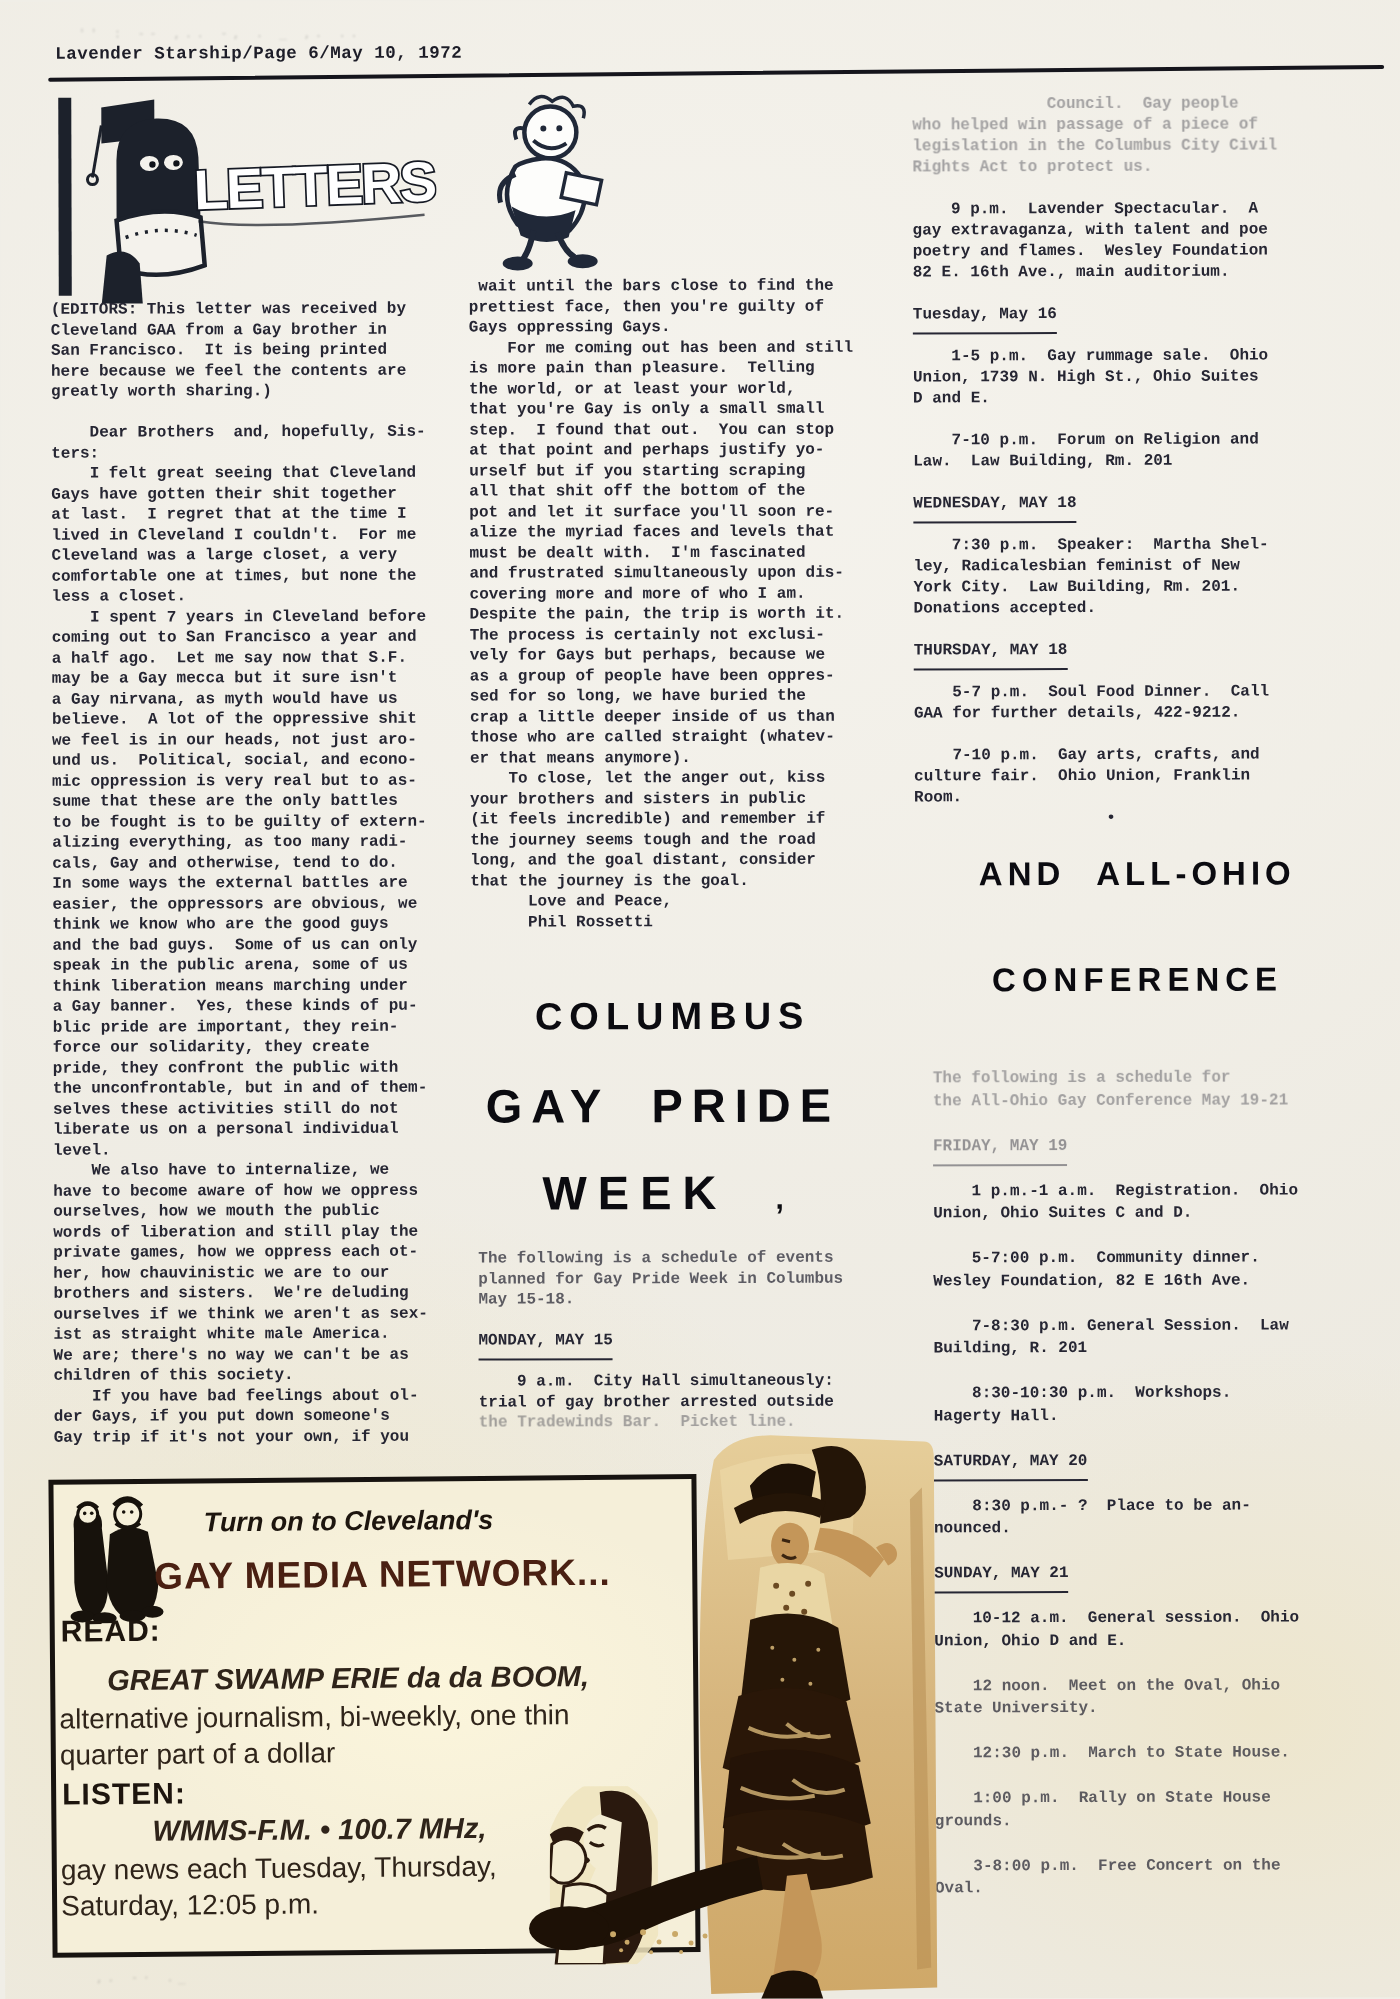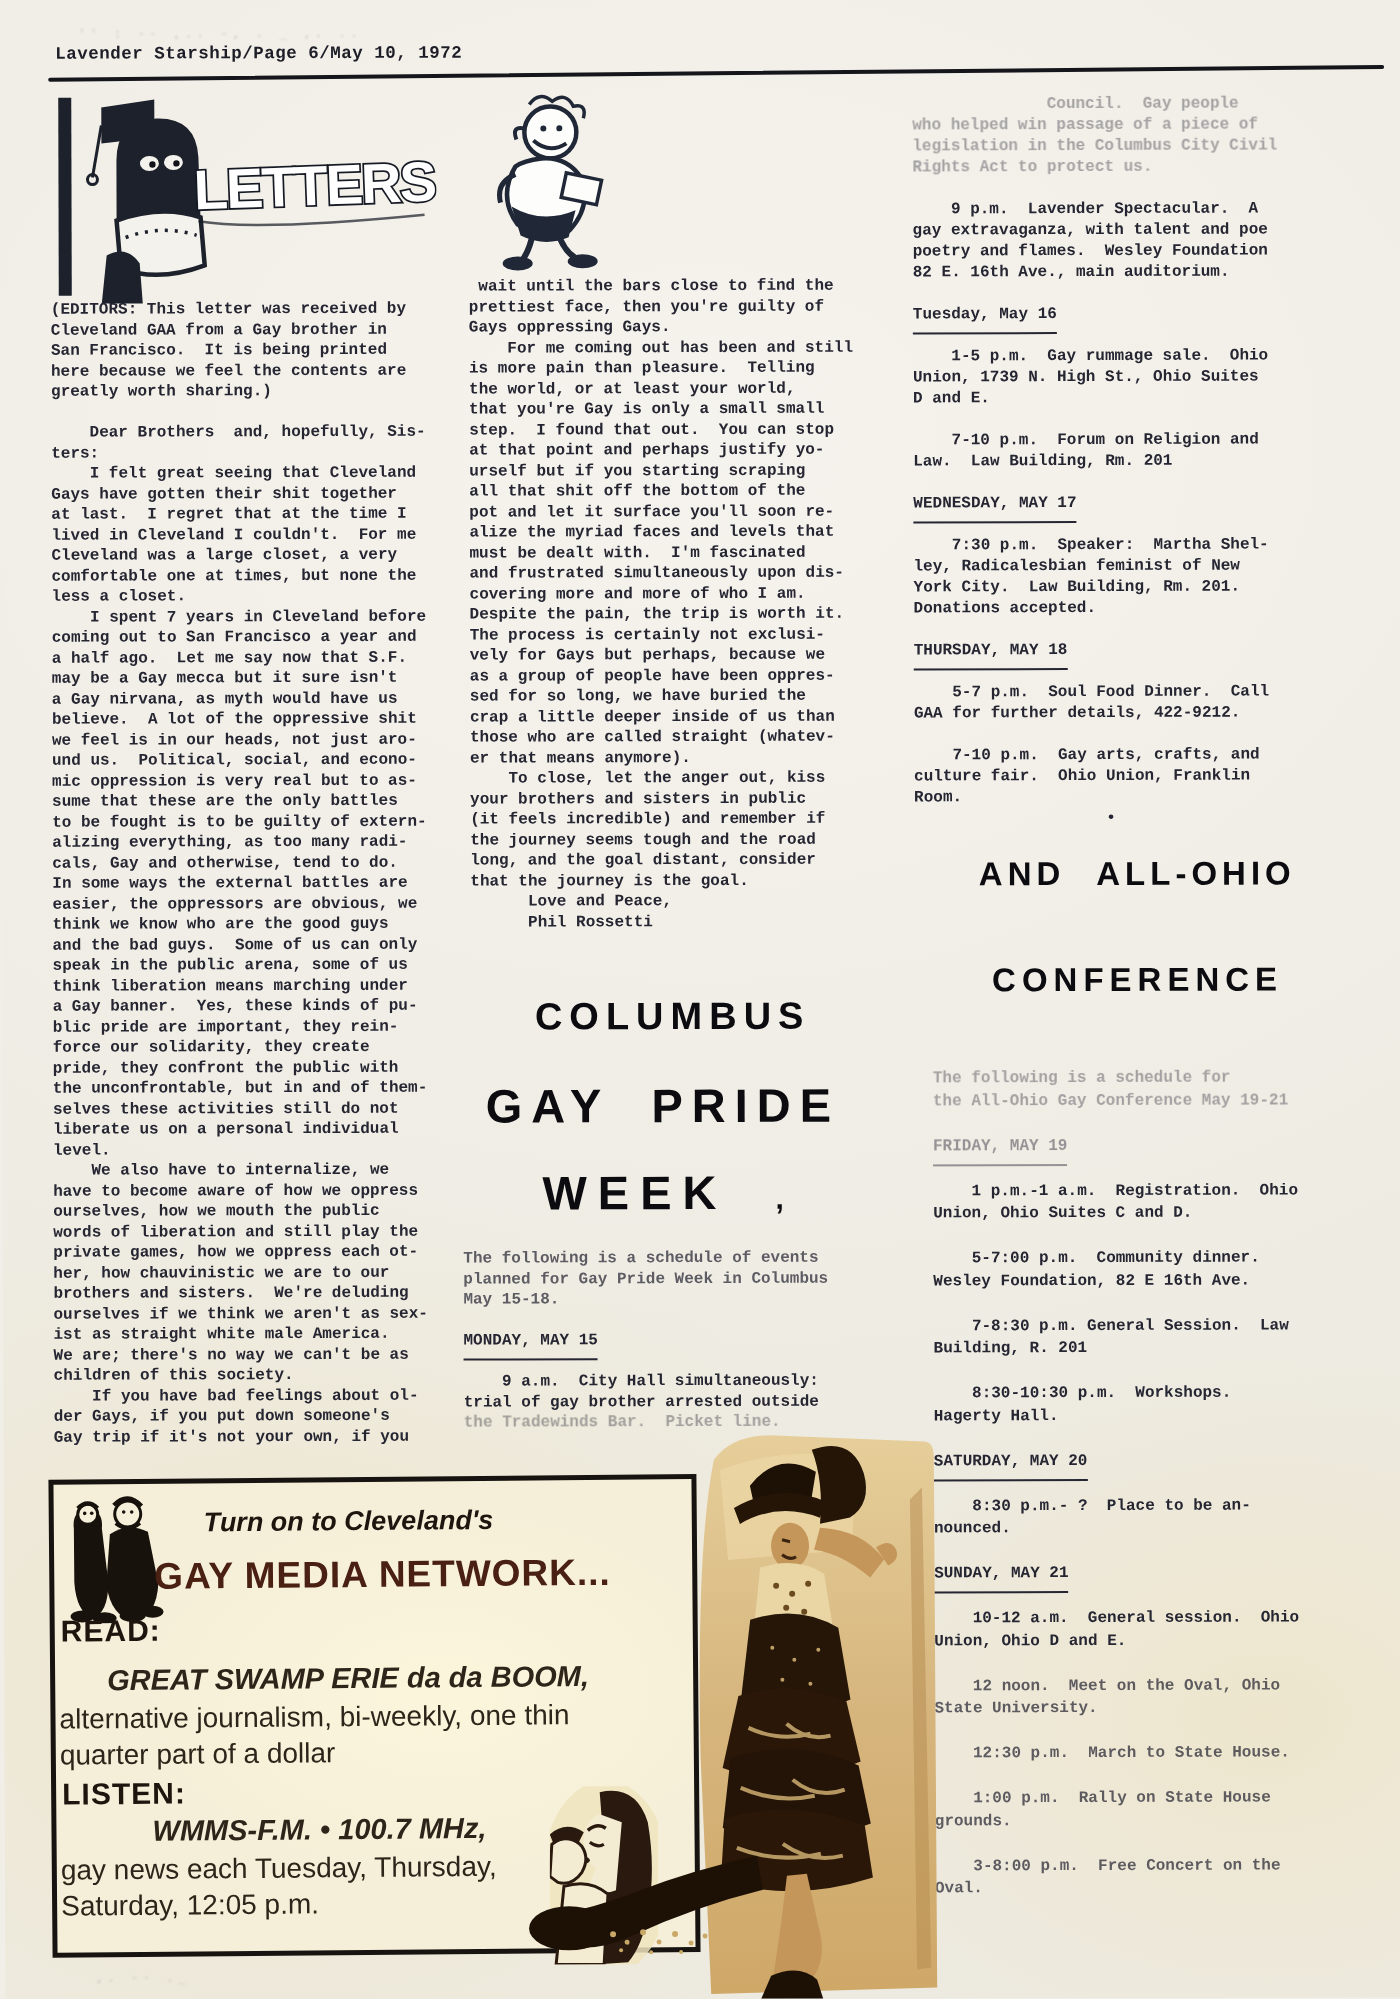--- a/index.html
+++ b/index.html
@@ -217,21 +217,21 @@
         <div class="tline">      Phil Rossetti</div>
       </div>
     </div>
 
   <div class="display columbus">COLUMBUS</div>
   <div class="display gaypride">GAY PRIDE</div>
   <div class="display week">
     <span>WEEK</span><span class="stray">,</span>
   </div>
 
-  <div class="typ" id="col2-sched" style="left:460px;top:1248px;width:420px;">
+  <div class="typ" id="col2-sched" style="left:475px;top:1248px;width:420px;">
       <div class="seg dim">
         <div class="tline">The following is a schedule of events</div>
         <div class="tline">planned for Gay Pride Week in Columbus</div>
         <div class="tline">May 15-18.</div>
         <div class="tline"> </div>
       </div>
       <div class="seg head">
         <div class="tline"><span class="ht">MONDAY, MAY 15</span></div>
         <div class="tline"> </div>
       </div>
@@ -268,21 +268,21 @@
         <div class="tline">Union, 1739 N. High St., Ohio Suites</div>
         <div class="tline">D and E.</div>
         <div class="tline"> </div>
       </div>
       <div class="seg para">
         <div class="tline">    7-10 p.m.  Forum on Religion and</div>
         <div class="tline">Law.  Law Building, Rm. 201</div>
         <div class="tline"> </div>
       </div>
       <div class="seg head">
-        <div class="tline"><span class="ht">WEDNESDAY, MAY 17</span></div>
+        <div class="tline"><span class="ht">WEDNESDAY, MAY 18</span></div>
         <div class="tline"> </div>
       </div>
       <div class="seg para">
         <div class="tline">    7:30 p.m.  Speaker:  Martha Shel-</div>
         <div class="tline">ley, Radicalesbian feminist of New</div>
         <div class="tline">York City.  Law Building, Rm. 201.</div>
         <div class="tline">Donations accepted.</div>
         <div class="tline"> </div>
       </div>
       <div class="seg head">

